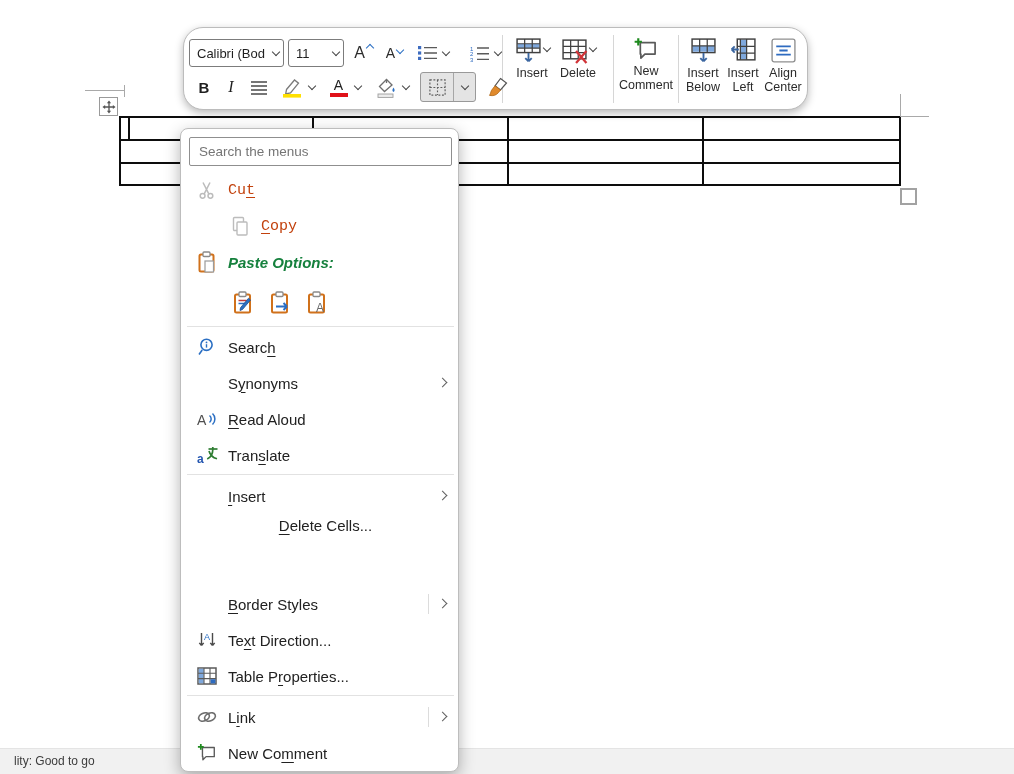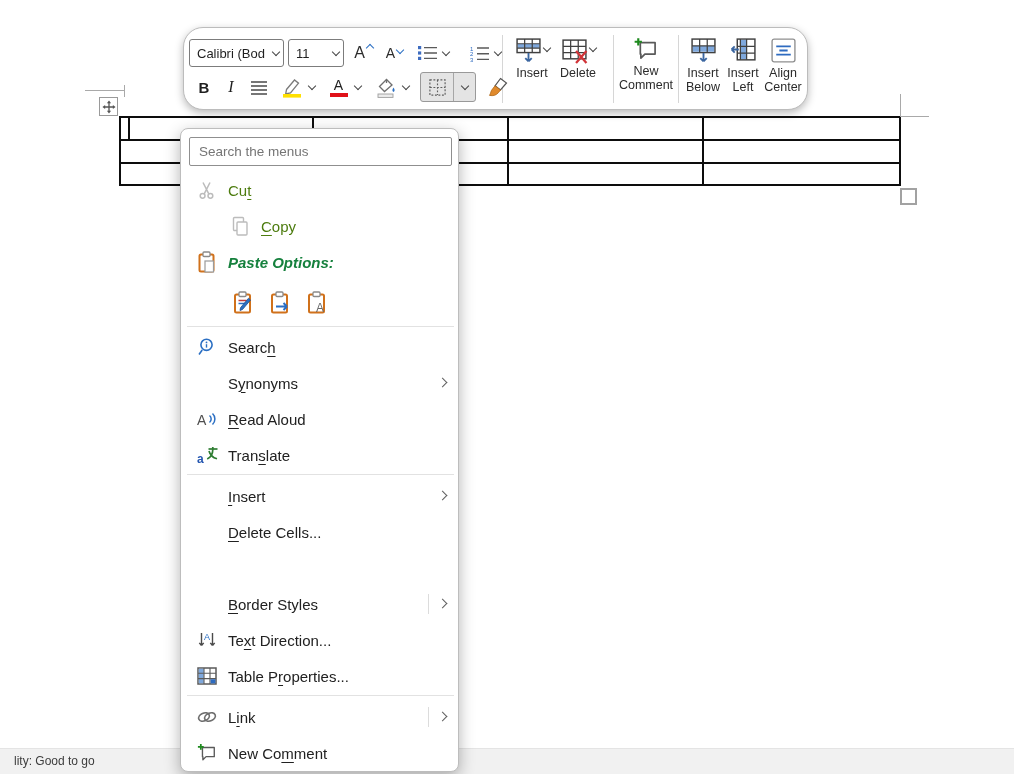--- a/index.html
+++ b/index.html
@@ -56,21 +56,21 @@
     background:#fff; border:1px solid #bdbdbd; border-radius:8px;
     box-shadow:0 5px 16px rgba(0,0,0,.30); z-index:20; }
   .menu-search { position:absolute; left:8px; top:8px; width:263px; height:29px;
     border:1px solid #8f8f8f; border-radius:2px; background:#fff;
     font-family:"Liberation Sans", sans-serif; font-size:13.5px; color:#333; padding:0 9px; outline:none; }
   .menu-search::placeholder { color:#757575; opacity:1; }
   .mi { position:absolute; left:0; width:279px; height:36px; display:flex; align-items:center; }
   .mi-ic { width:22px; height:22px; margin-left:15px; flex:none;
     display:flex; align-items:center; justify-content:center; }
   .mi-label { margin-left:10px; font-size:15px; color:#212121; white-space:nowrap; }
-  .mi-label.disabled { color:#4d7c0f; }
+  .mi-label.disabled { color:#c2410c;font-family:Liberation Mono, monospace; }
   .mi-label.bold { font-weight:bold; color:#15803d;font-style:italic; }
   .ac { text-decoration:underline; text-underline-offset:2.5px; text-decoration-thickness:1px; }
   .sub-chev { position:absolute; right:14px; top:14px; width:7px; height:7px;
     border-top:1.5px solid #5f5f5f; border-right:1.5px solid #5f5f5f; transform:rotate(45deg); }
   .pre-chev-div { position:absolute; right:31px; top:8px; width:1px; height:20px; background:#dcdcdc; }
   .mi-sep { position:absolute; left:6px; width:267px; height:1px; background:#e2e2e2; }
   .mi.hovered { background:#f1f1f1; }
   .annot { position:absolute; left:1px; top:-4px; width:138px; height:36px;
     border:4px solid #e0141c; z-index:6; }
   .paste-ics { position:absolute; left:0; width:279px; height:44px; display:flex; align-items:center; }
@@ -380,21 +380,21 @@
     </div>
 
     <div class="mi-sep" style="top:345px;"></div>
 
     <div class="mi" style="top:349px;">
       <span class="mi-ic"></span>
       <span class="mi-label"><span></span><span class="ac">I</span><span>nsert</span></span>
       <span class="sub-chev"></span>
     </div>
 
-    <div class="mi" style="top:385px;">
+    <div class="mi" style="top:366px;flex-direction:column;">
       <span class="mi-ic"></span>
       <span class="mi-label"><span></span><span class="ac">D</span><span>elete Cells...</span></span>
     </div>
 
 
     <div class="mi" style="top:457px;">
       <span class="mi-ic"></span>
       <span class="mi-label"><span></span><span class="ac">B</span><span>order Styles</span></span>
       <span class="pre-chev-div"></span>
       <span class="sub-chev"></span>

